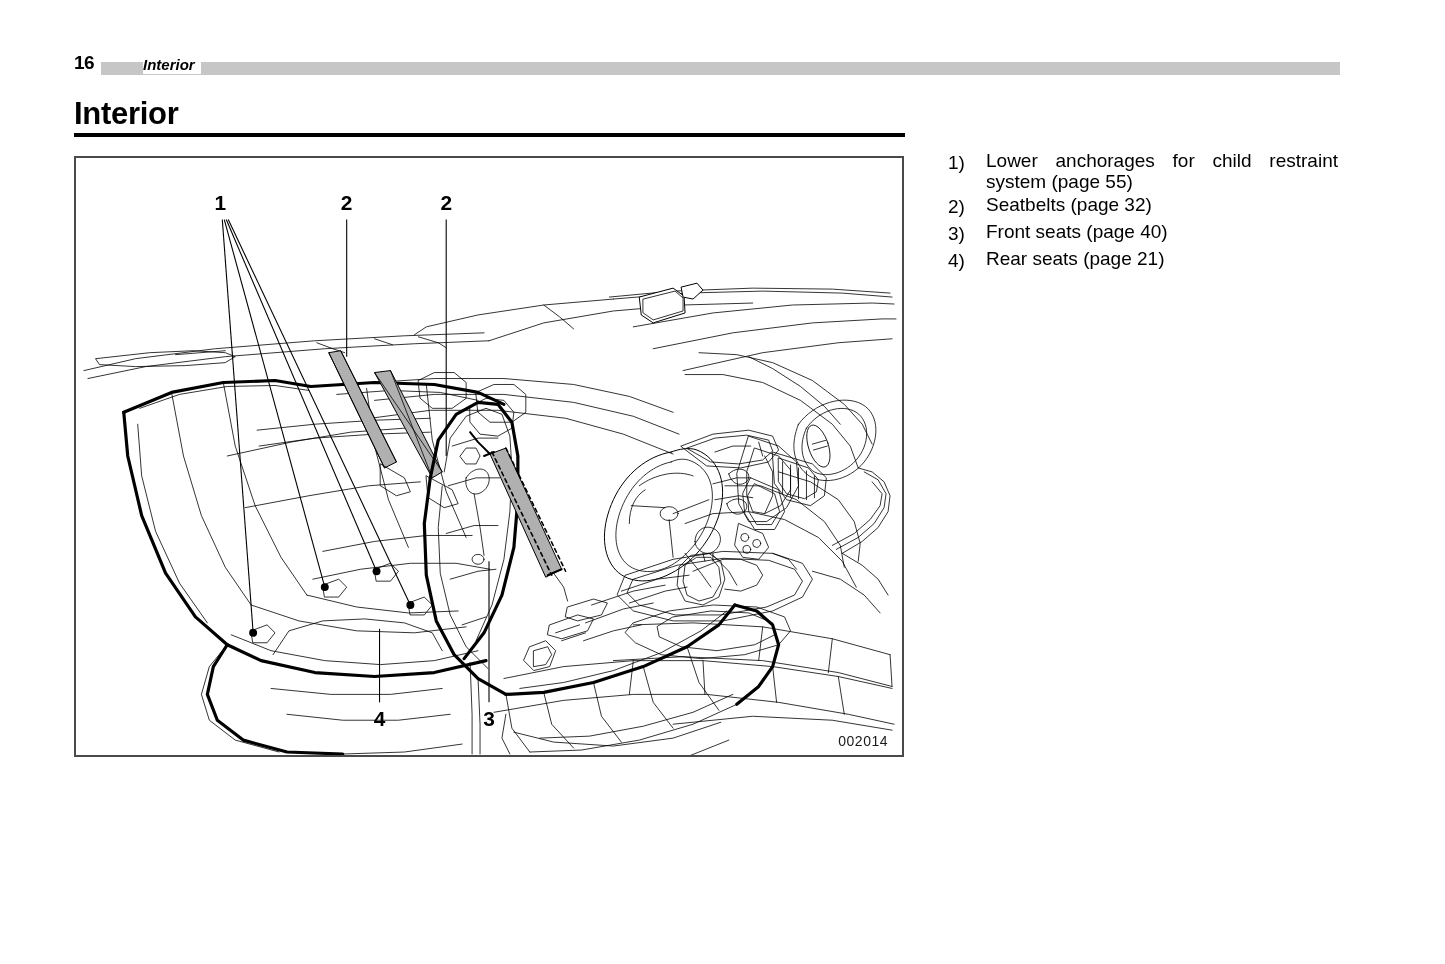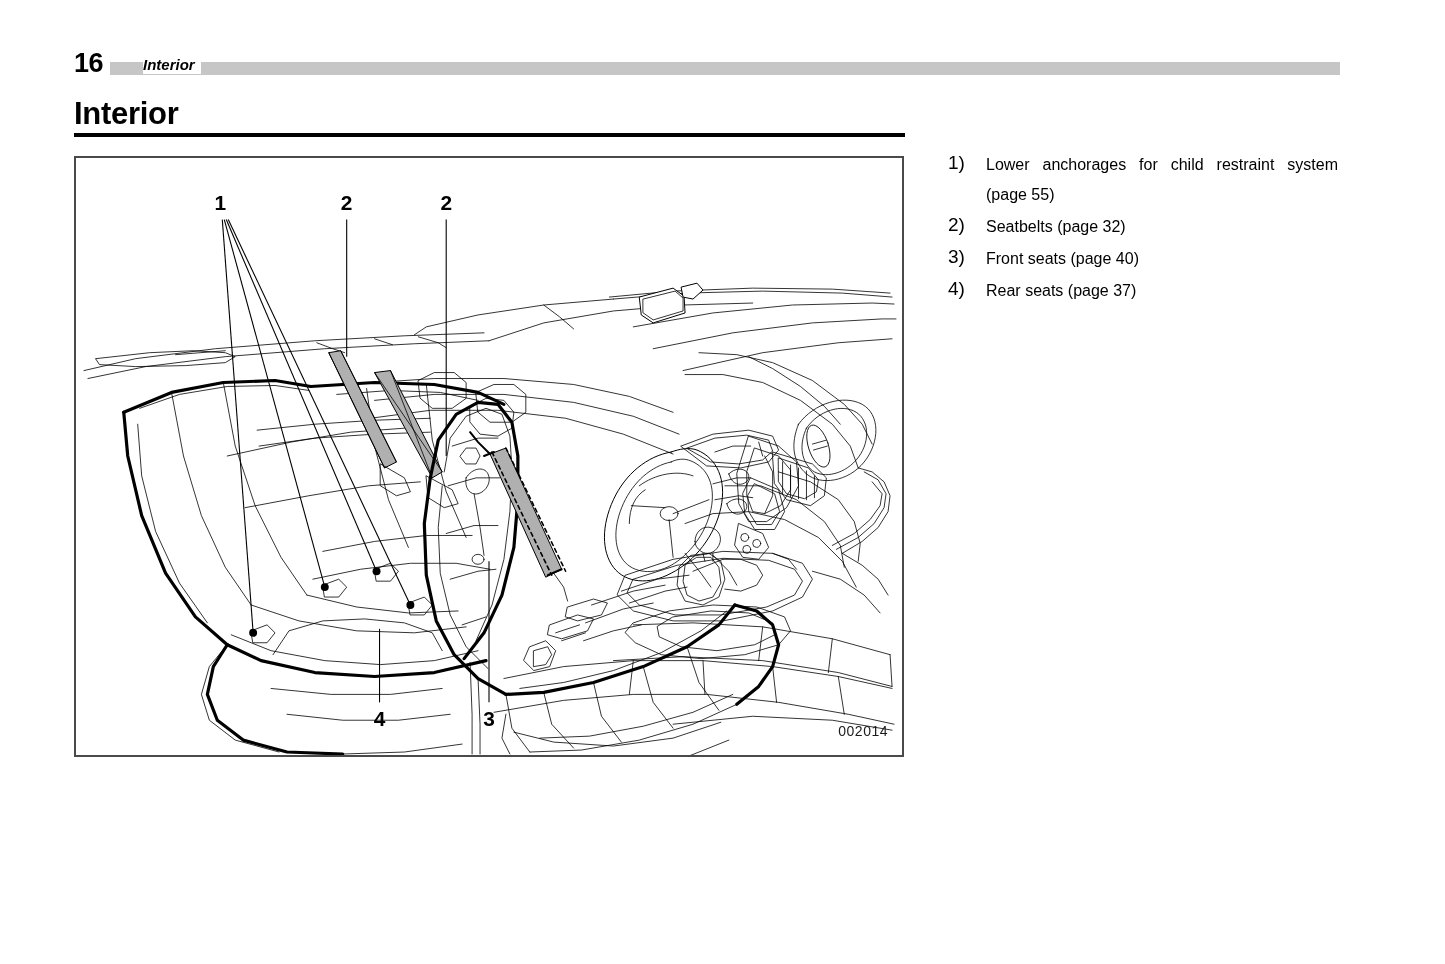--- a/index.html
+++ b/index.html
@@ -25,21 +25,21 @@
   }
   #header-rule {
     position: absolute;
     left: 74px; top: 14px;
     width: 1266px; height: 13px;
     background: #c6c6c6;
   }
   #page-number {
     position: absolute;
     left: 74px; top: 0px;
-    font-size: 27px;
+    font-size: 19px;
     font-weight: bold;
     letter-spacing: -0.5px;
     line-height: 30px;
     background: #ffffff;
     padding-right: 7px;
   }
   #header-chapter {
     position: absolute;
     left: 143px; top: 7px;
     font-size: 15px;
@@ -77,21 +77,21 @@
     overflow: hidden;
   }
   #figure-svg {
     position: absolute;
     left: 0; top: 0;
     width: 100%; height: 100%;
     display: block;
   }
   #figure-id {
     position: absolute;
-    right: 14px; bottom: 16px;
+    right: 14px; bottom: 6px;
     font-size: 14px;
     letter-spacing: 0.5px;
     color: #1a1a1a;
     font-family: "Liberation Sans", sans-serif;
   }
 
   
   #legend {
     position: absolute;
     left: 948px; top: 150px;
@@ -103,22 +103,22 @@
     margin-bottom: 2px;
   }
   .legend-marker {
     flex: 0 0 auto;
     width: 38px;
     font-size: 19px;
     line-height: 25px;
   }
   .legend-text {
     flex: 1 1 auto;
-    font-size: 16px;
-    line-height: 30px;
+    font-size: 19px;
+    line-height: 21px;
     text-align: justify;
     text-align-last: left;
   }
   .legend-text.justify-all {
     text-align: justify;
   }
 </style>
 </head>
 <body>
 
@@ -450,16 +450,16 @@
     <div class="legend-text">Seatbelts (page 32)</div>
   </div>
 
   <div class="legend-item">
     <div class="legend-marker">3)</div>
     <div class="legend-text">Front seats (page 40)</div>
   </div>
 
   <div class="legend-item">
     <div class="legend-marker">4)</div>
-    <div class="legend-text">Rear seats (page 37)</div>
+    <div class="legend-text">Rear seats (page 21)</div>
   </div>
 
 </div>
 
 </body></html>

